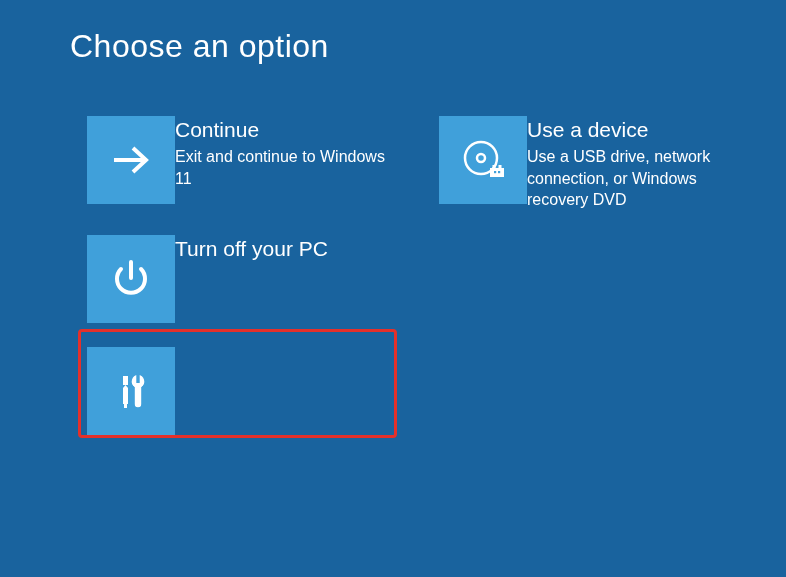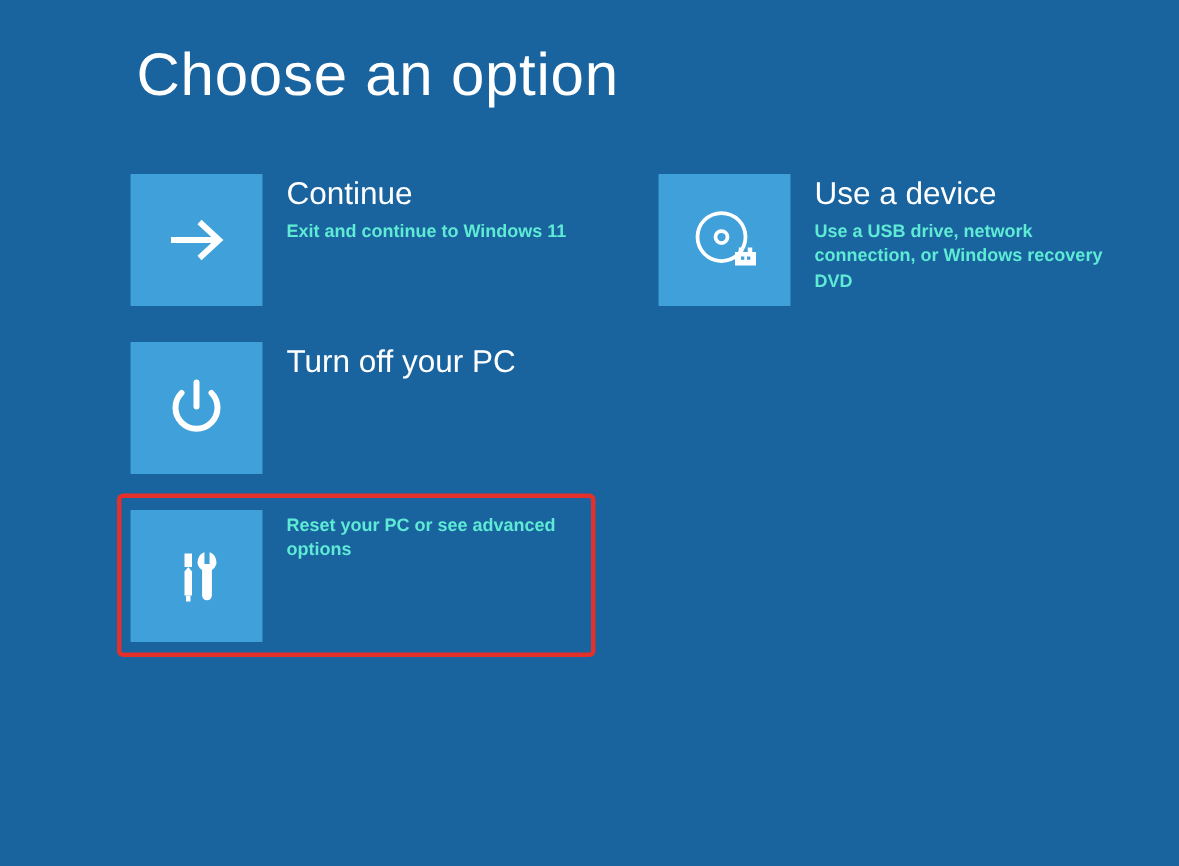--- a/index.html
+++ b/index.html
@@ -6,40 +6,39 @@
   html, body { width: 786px; height: 577px; }
   body {
     background: #19639e;
     font-family: "Segoe UI Light", "Segoe UI", Arial, sans-serif;
     color: #ffffff;
     overflow: hidden;
     position: relative;
   }
   .page-title {
     position: absolute;
-    left: 91px;
+    left: 70px;
     top: 28px;
-    font-size: 40px;
+    font-size: 32px;
     font-weight: 300;
     letter-spacing: 0.5px;
   }
   .options {
     position: absolute;
     left: 87px;
     top: 116px;
     width: 680px;
     display: grid;
     grid-template-columns: 1fr 1fr;
     column-gap: 24px;
     row-gap: 24px;
   }
   .tile {
     display: flex;
     align-items: flex-start;
-    gap: 16px;
     width: 312px;
     min-height: 88px;
     cursor: pointer;
   }
   .tile .icon {
     width: 88px;
     height: 88px;
     background: #40a0da;
     display: flex;
     align-items: center;
@@ -52,23 +51,23 @@
     gap: 4px;
     padding-top: 2px;
   }
   .tile .title {
     font-size: 21px;
     font-weight: 300;
     color: #ffffff;
     line-height: 1.15;
   }
   .tile .desc {
-    font-size: 12px;
-    font-weight: 700;
-    color: #5eead4;
+    font-size: 16px;
+    font-weight: 400;
+    color: #ffffff;
     line-height: 1.35;
     max-width: 210px;
   }
   .highlight {
     position: absolute;
     border: 3px solid #e4302a;
     border-radius: 4px;
     pointer-events: none;
   }
   svg { display: block; }
@@ -145,19 +144,18 @@
           <polygon points="17.5,17 20,20 20,36 15,36 15,20"></polygon>
           <rect x="16" y="36" width="3" height="4"></rect>
 
           <path d="M30 8 a6 6 0 0 0 -3 11 v17 a3 3 0 0 0 6 0 v-17 a6 6 0 0 0 -3 -11 z M30 10 v7" stroke="#40a0da" stroke-width="0"></path>
           <path d="M30 7 a6.5 6.5 0 0 0 -3.2 12 V36 a3.2 3.2 0 0 0 6.4 0 V19 a6.5 6.5 0 0 0 -3.2 -12 Z" fill="#ffffff"></path>
           <rect x="28.3" y="7" width="3.4" height="8" fill="#40a0da"></rect>
         </g>
       </svg>
     </div>
     <div class="text">
-      <div class="desc">Reset your PC or see advanced options</div>
     </div>
   </div>
 
 </div>
 
 <div class="highlight" style="left:78px; top:329px; width:319px; height:109px;"></div>
 
 </body></html>

